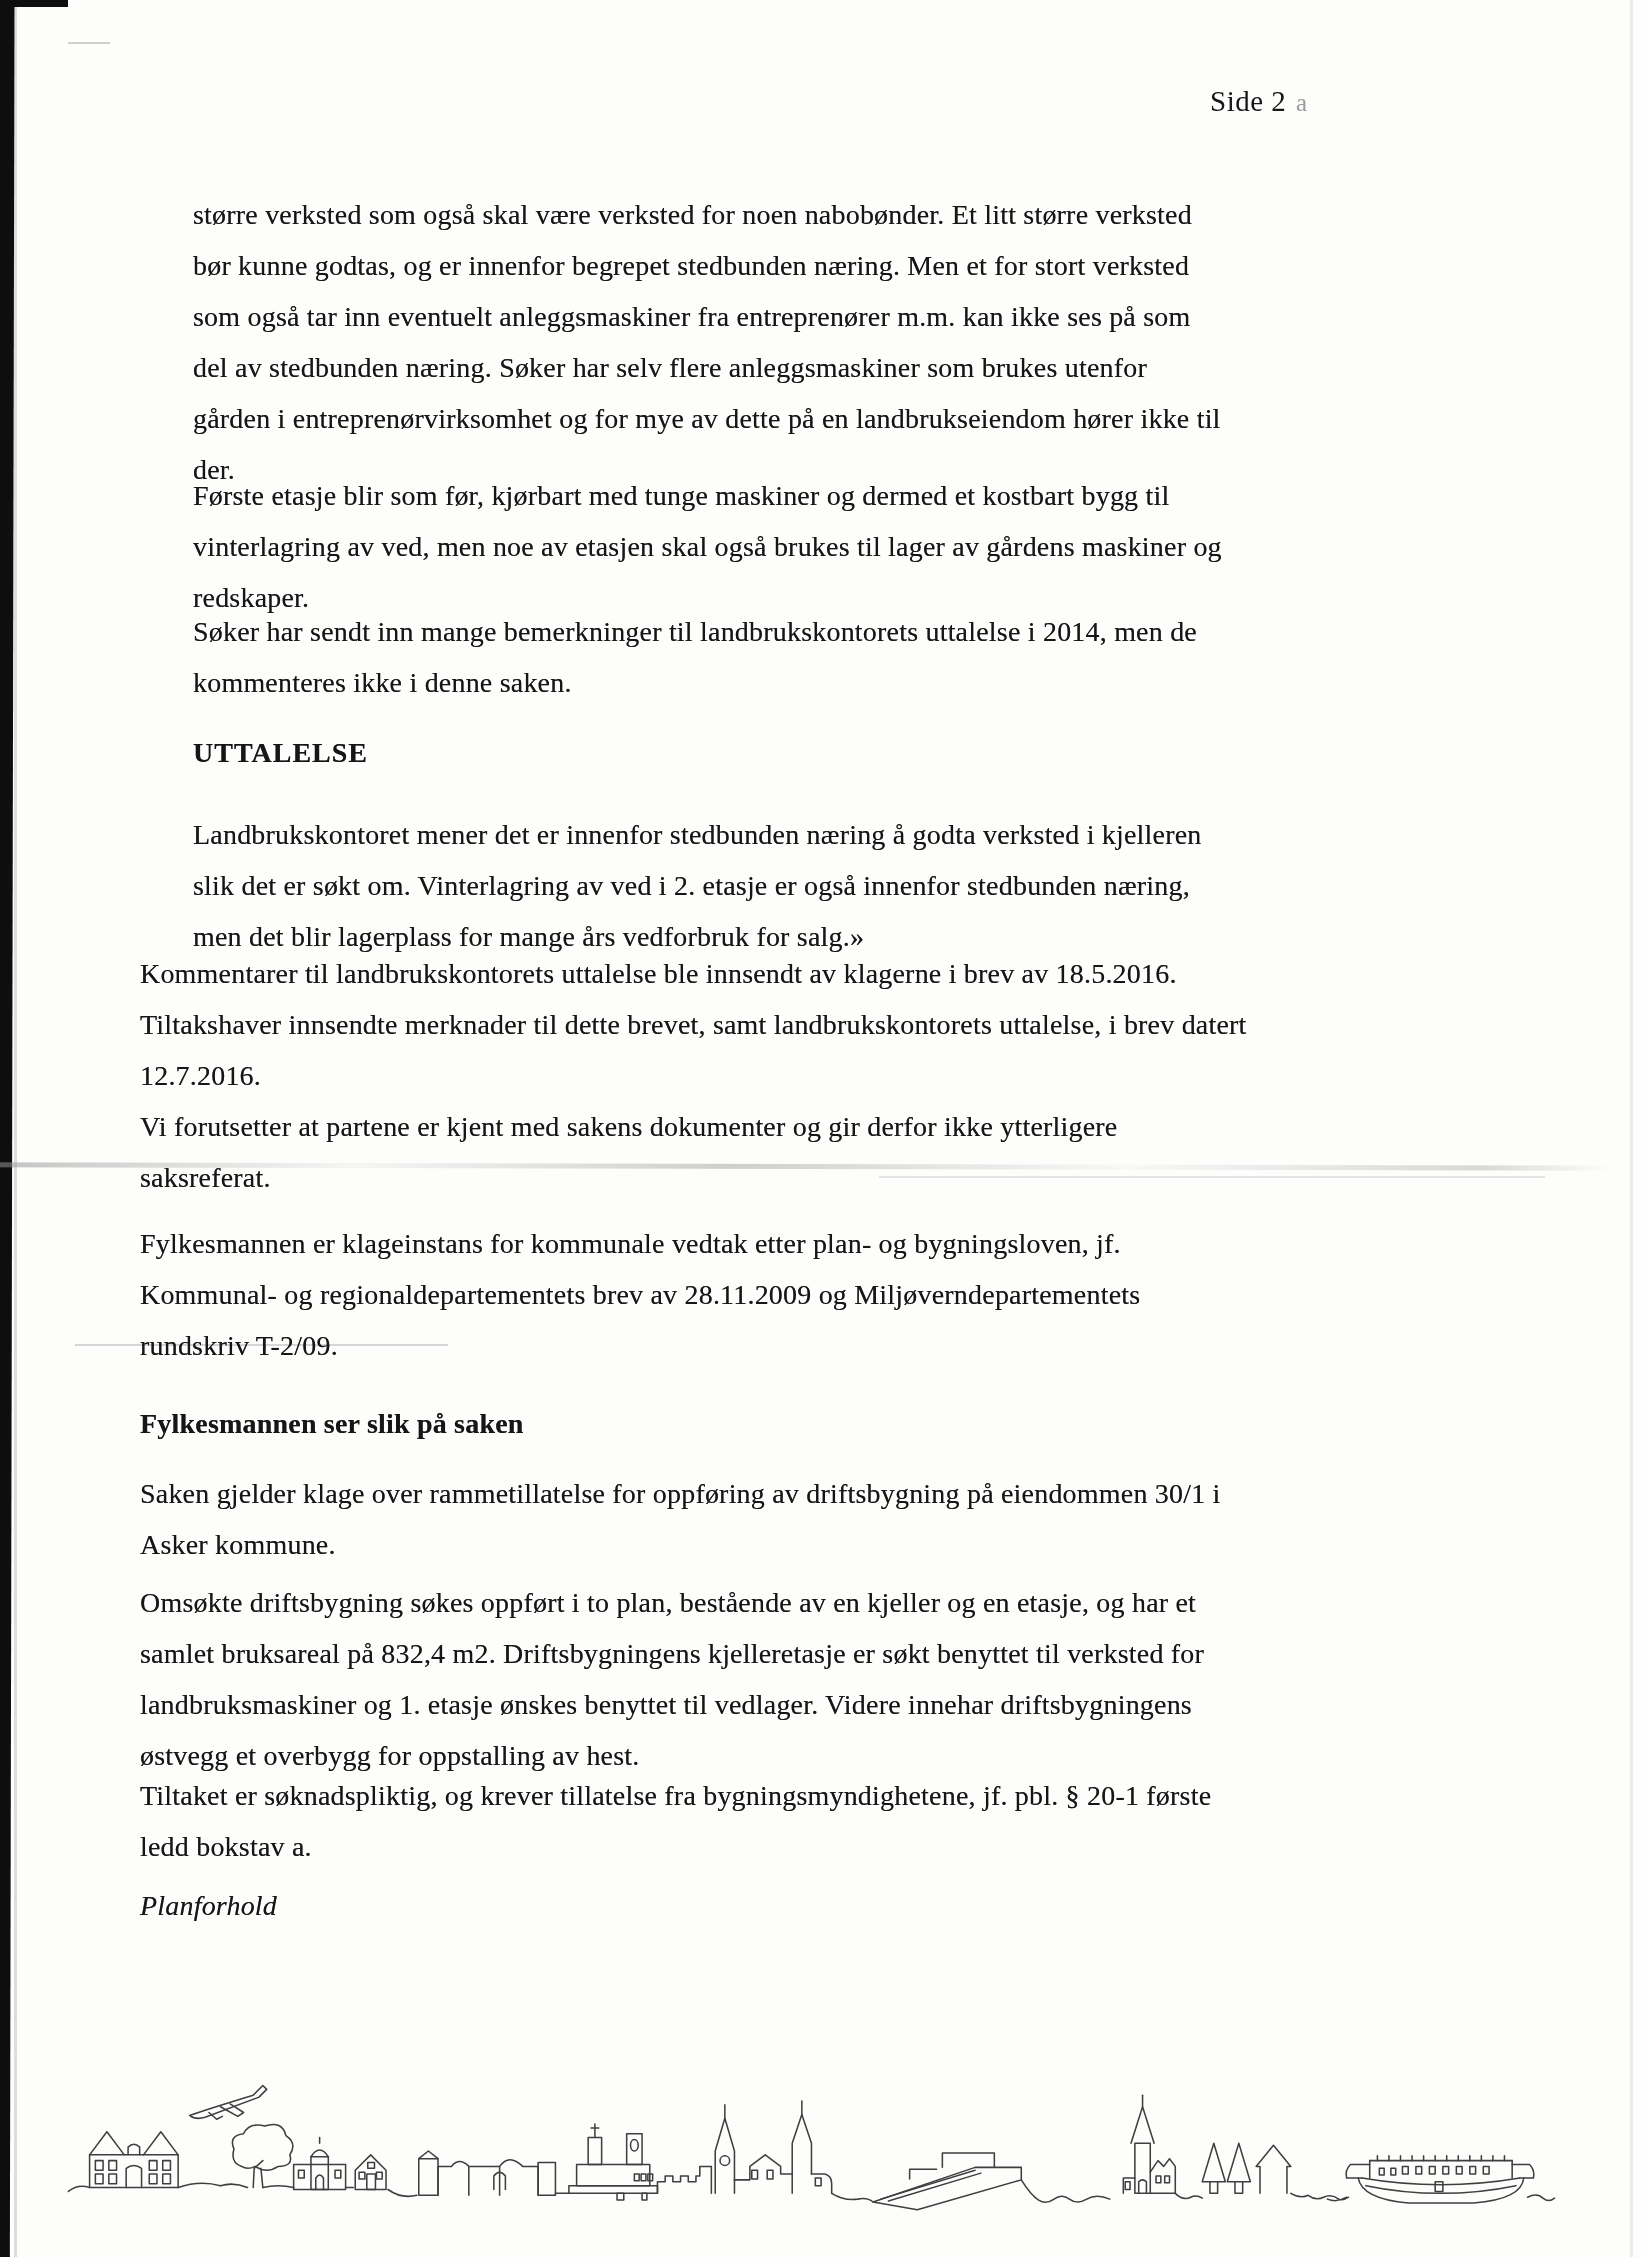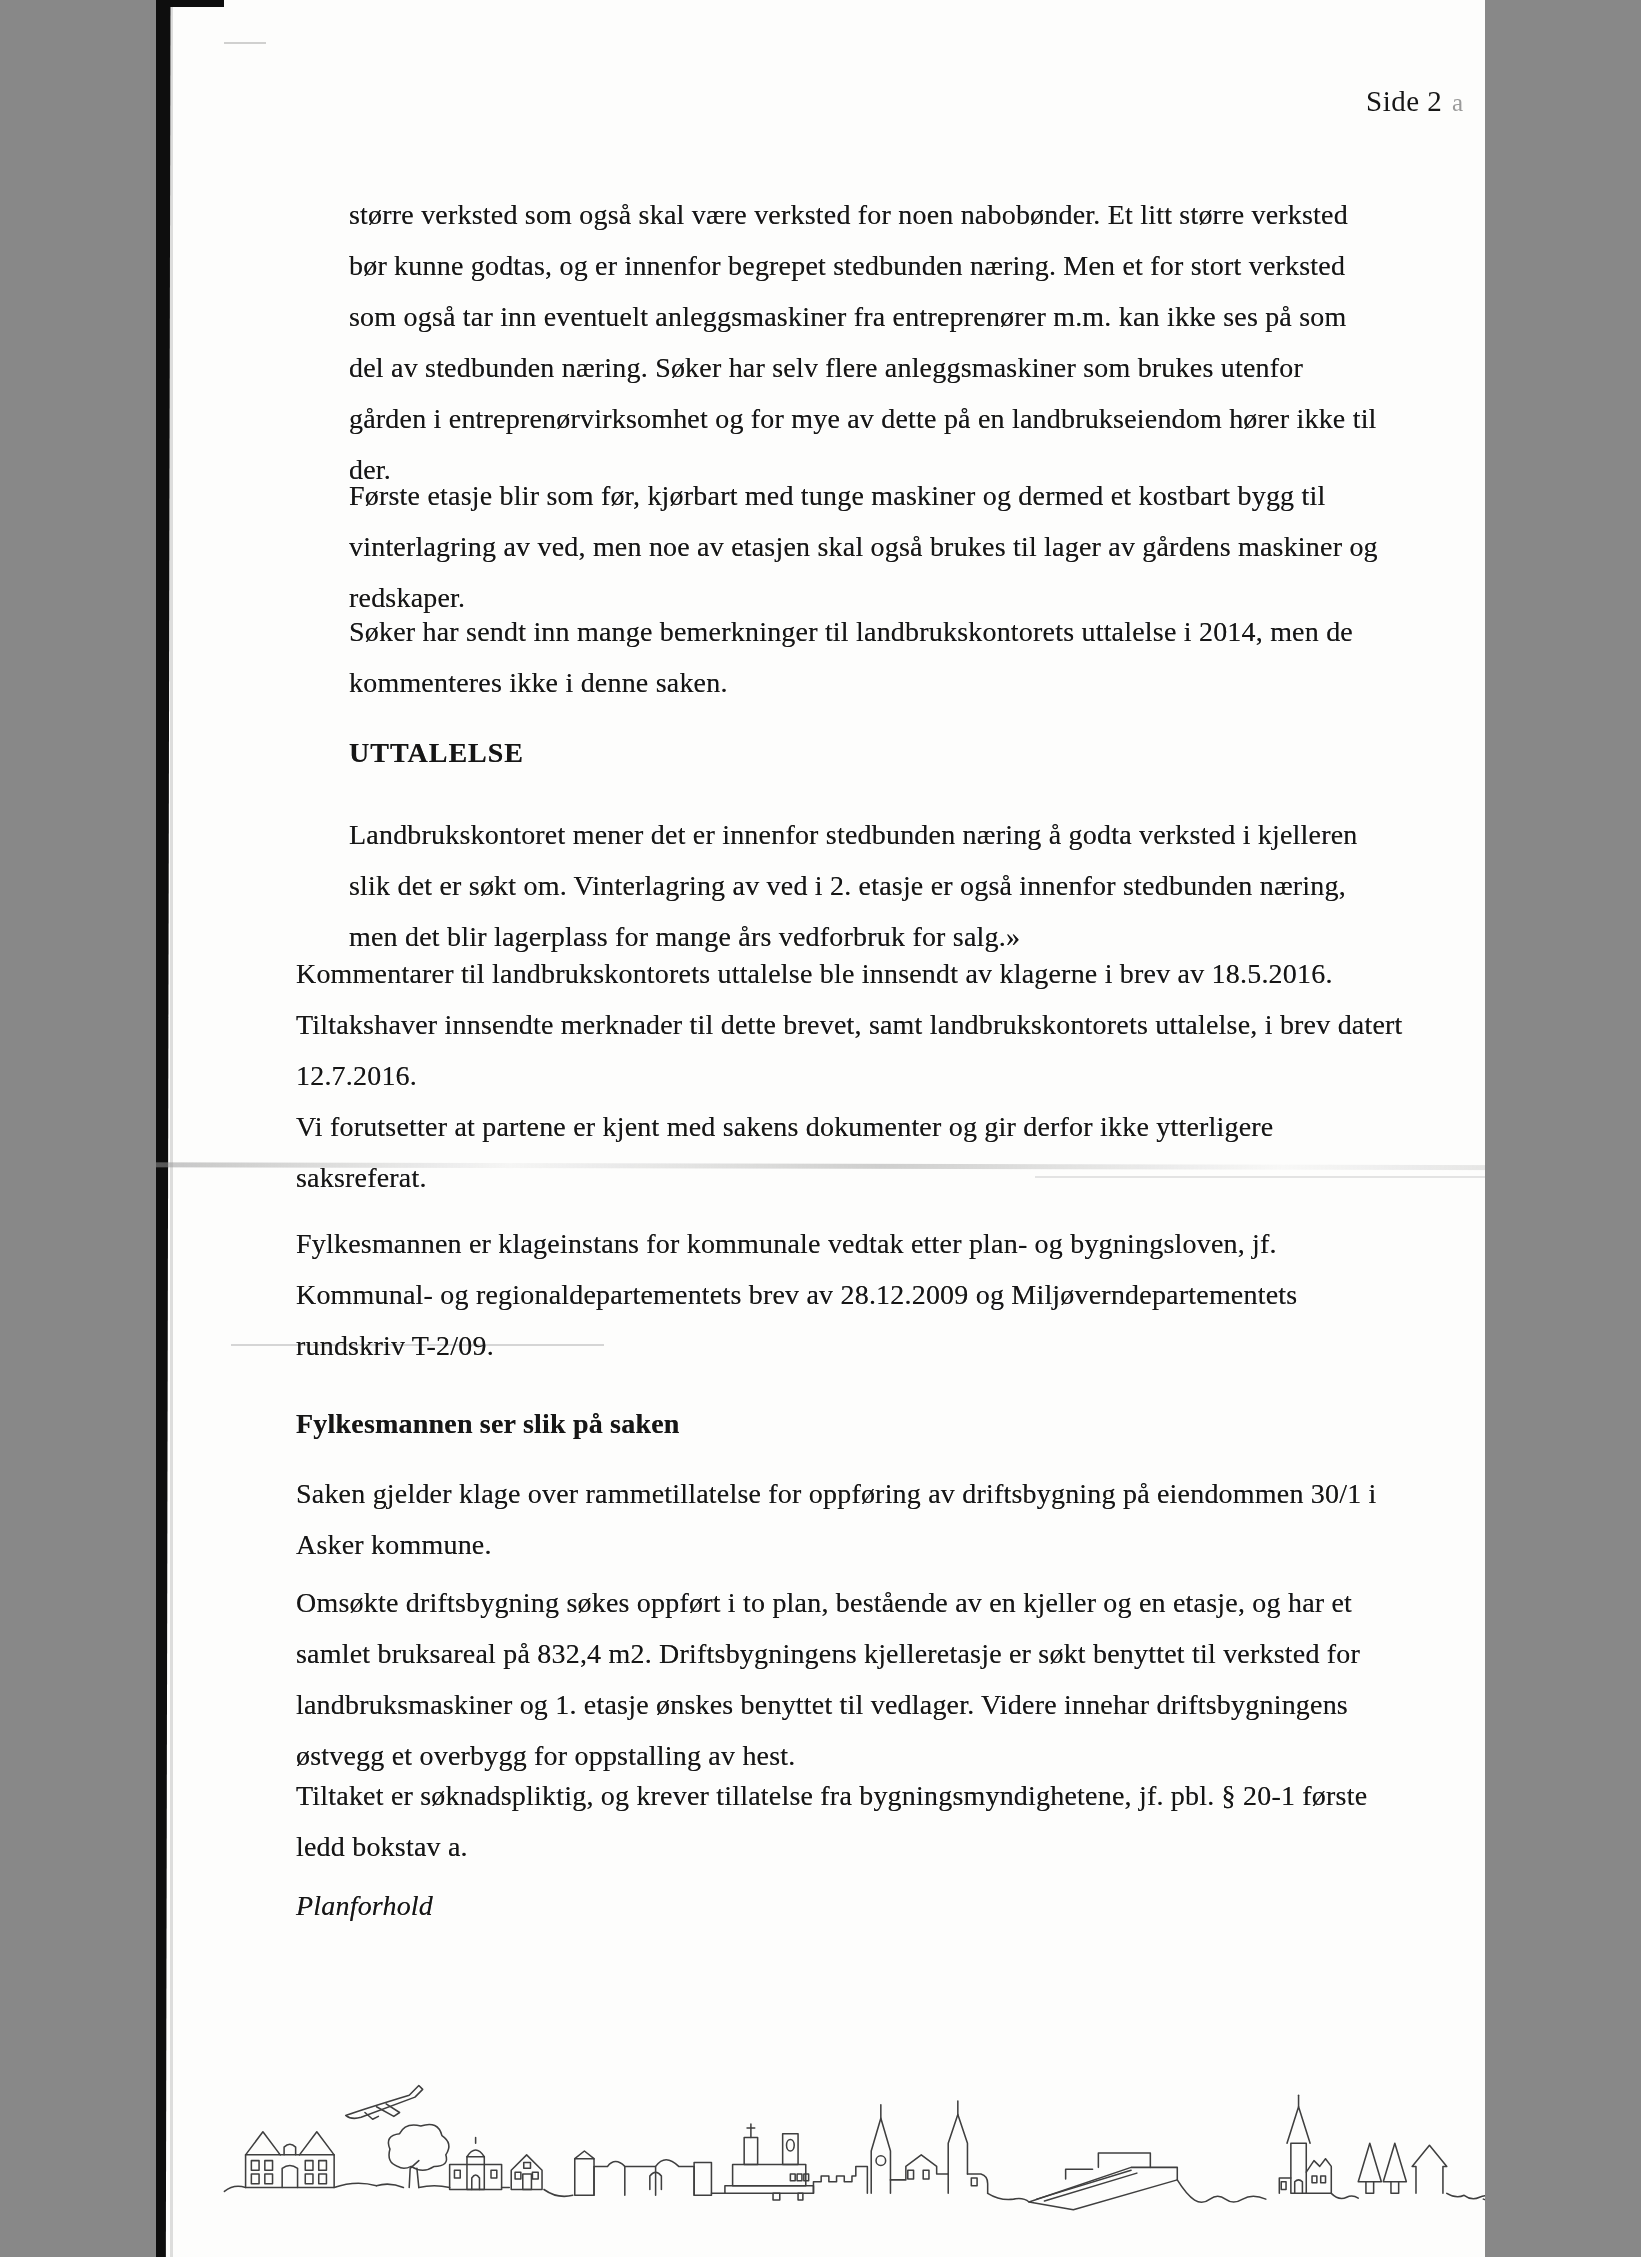--- a/index.html
+++ b/index.html
@@ -1,18 +1,18 @@
 <!DOCTYPE html>
 <html><head>
 <meta charset="utf-8">
 <style>
   html,body{margin:0;padding:0;background:#888;}
   .page{
     position:relative;
-    width:1329px;height:2257px;
+    width:1641px;height:2257px;
     margin:0 auto;
     background:#fdfdfc;
     overflow:hidden;
     font-family:"Liberation Serif","DejaVu Serif",serif;
     color:#161616;
   }
   .txt{
     position:absolute;
     font-size:28px;
     line-height:51px;
@@ -87,21 +87,21 @@
   <div class="txt quote" style="top:809px">Landbrukskontoret mener det er innenfor stedbunden næring å godta verksted i kjelleren
 slik det er søkt om. Vinterlagring av ved i 2. etasje er også innenfor stedbunden næring,
 men det blir lagerplass for mange års vedforbruk for salg.»</div>
 
   <div class="txt bodytxt" style="top:948px">Kommentarer til landbrukskontorets uttalelse ble innsendt av klagerne i brev av 18.5.2016.
 Tiltakshaver innsendte merknader til dette brevet, samt landbrukskontorets uttalelse, i brev datert
 12.7.2016.</div>
   <div class="txt bodytxt" style="top:1101px">Vi forutsetter at partene er kjent med sakens dokumenter og gir derfor ikke ytterligere
 saksreferat.</div>
   <div class="txt bodytxt" style="top:1218px">Fylkesmannen er klageinstans for kommunale vedtak etter plan- og bygningsloven, jf.
-Kommunal- og regionaldepartementets brev av 28.12.2009 og Miljøverndepartementets
+Kommunal- og regionaldepartementets brev av 28.11.2009 og Miljøverndepartementets
 rundskriv T-2/09.</div>
   <div class="txt bodytxt bold" style="top:1398px">Fylkesmannen ser slik på saken</div>
   <div class="txt bodytxt" style="top:1468px">Saken gjelder klage over rammetillatelse for oppføring av driftsbygning på eiendommen 30/1 i
 Asker kommune.</div>
   <div class="txt bodytxt" style="top:1577px">Omsøkte driftsbygning søkes oppført i to plan, bestående av en kjeller og en etasje, og har et
 samlet bruksareal på 832,4 m2. Driftsbygningens kjelleretasje er søkt benyttet til verksted for
 landbruksmaskiner og 1. etasje ønskes benyttet til vedlager. Videre innehar driftsbygningens
 østvegg et overbygg for oppstalling av hest.</div>
   <div class="txt bodytxt" style="top:1770px">Tiltaket er søknadspliktig, og krever tillatelse fra bygningsmyndighetene, jf. pbl. § 20-1 første
 ledd bokstav a.</div>

